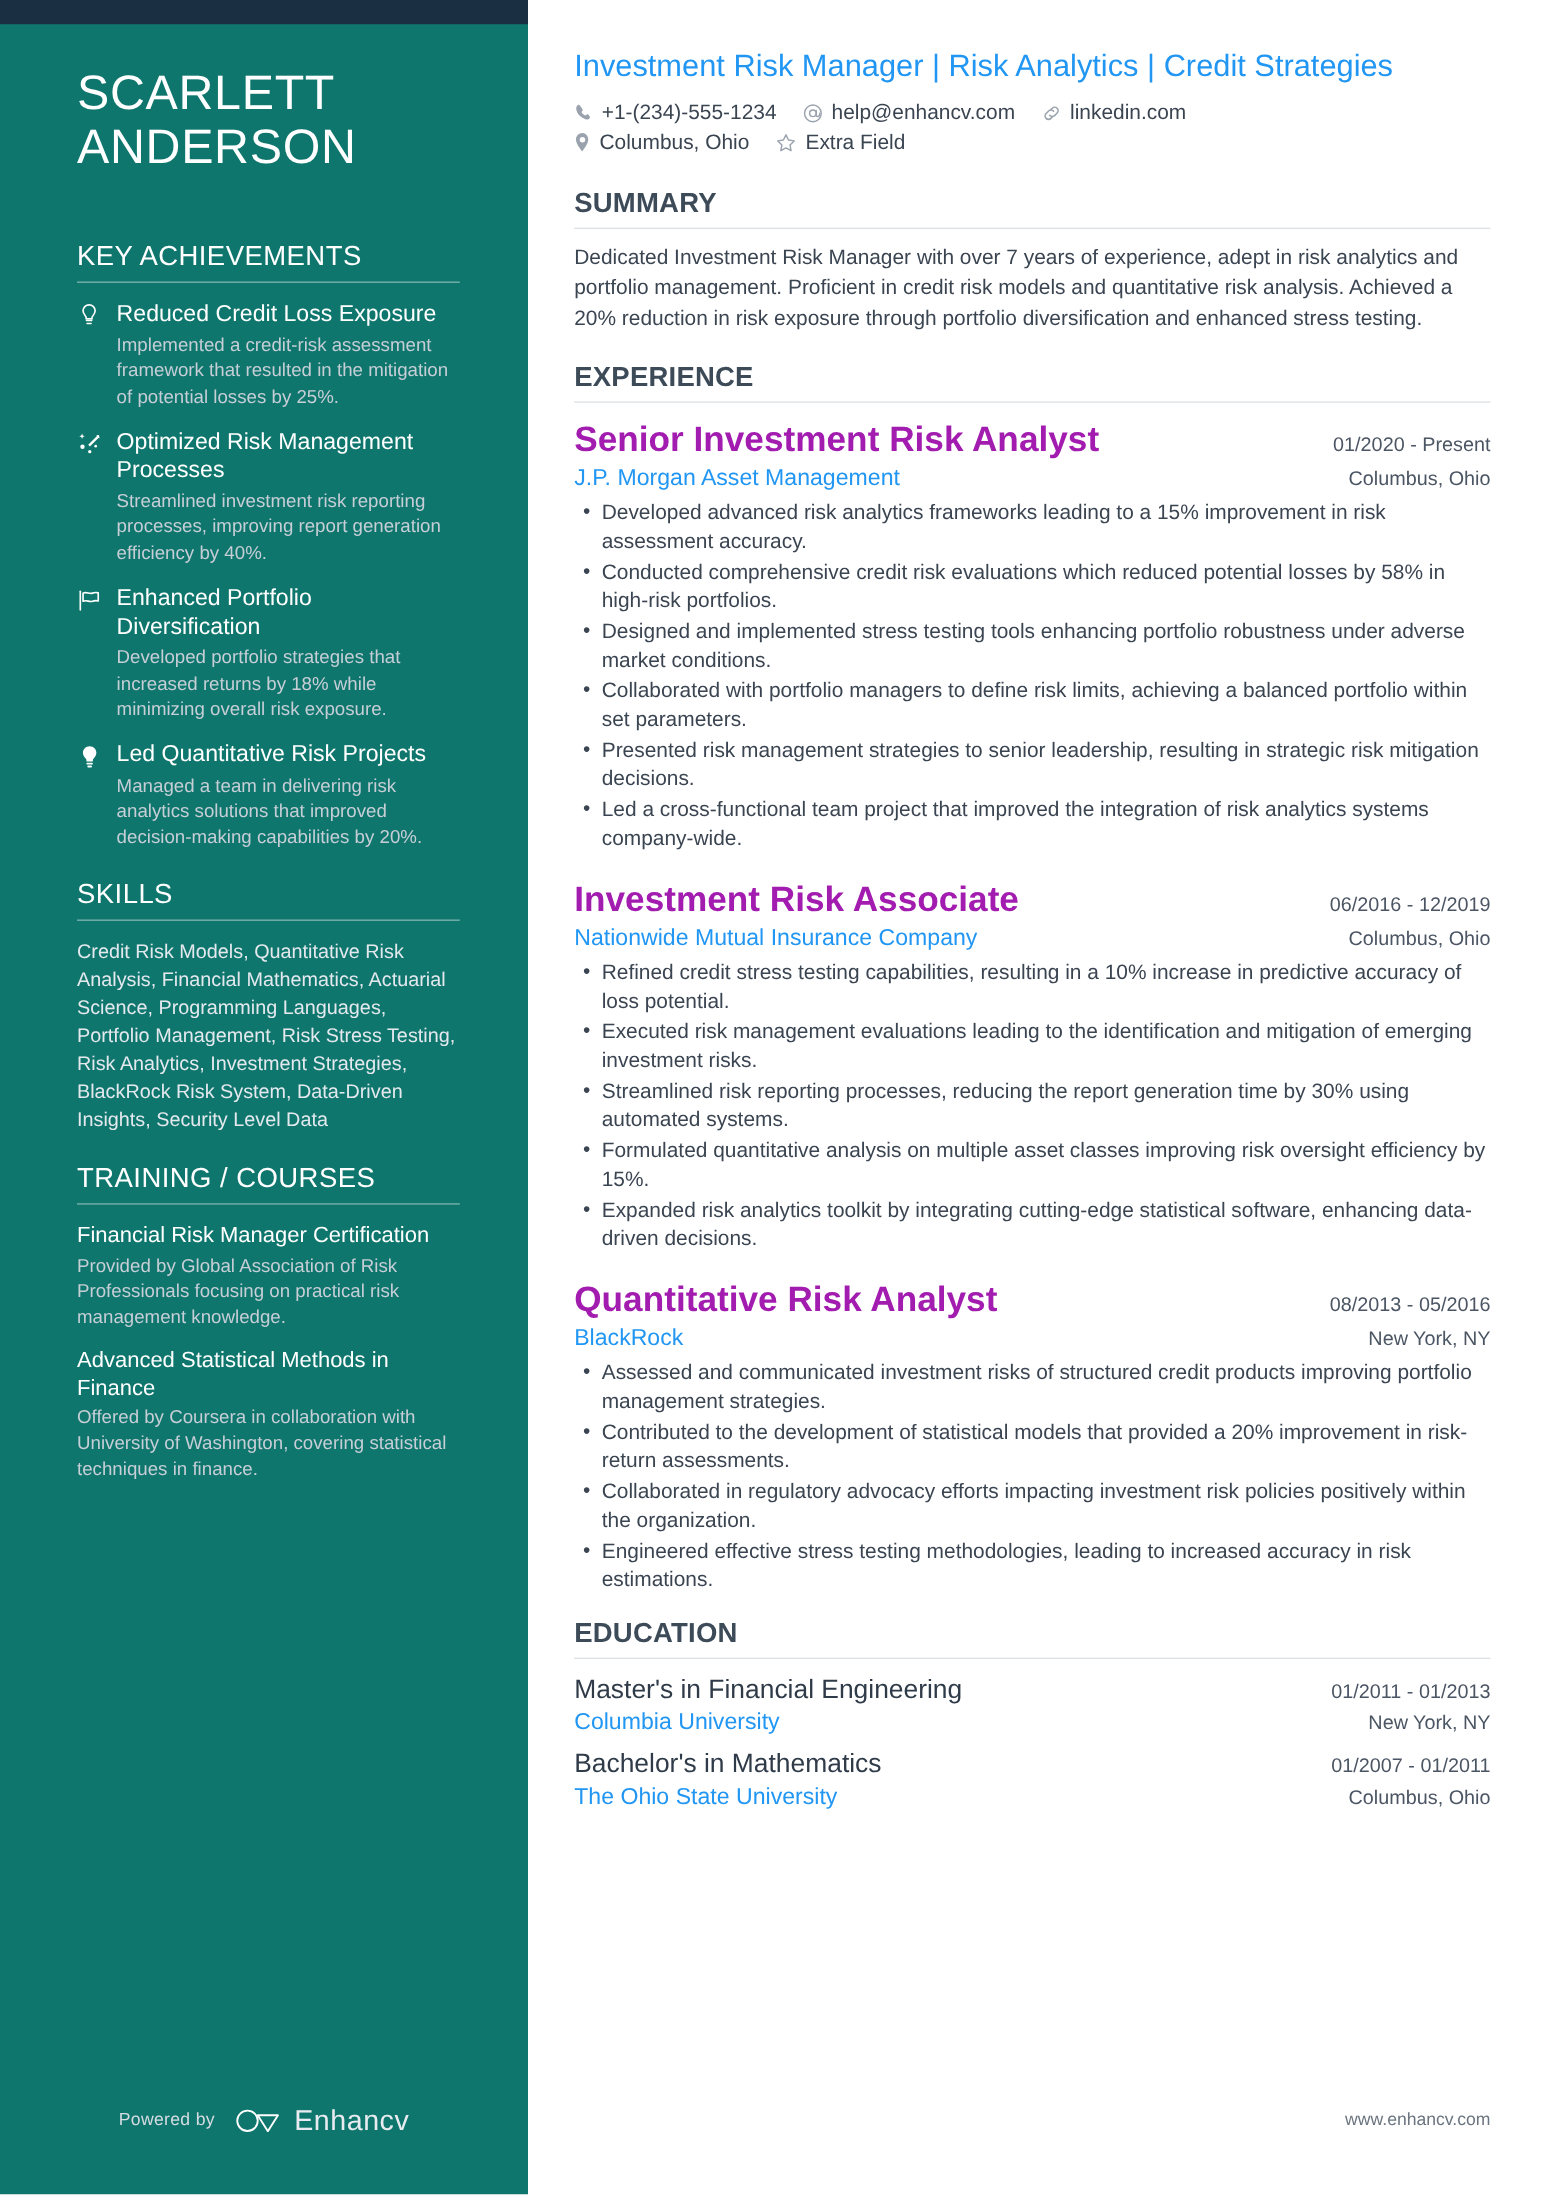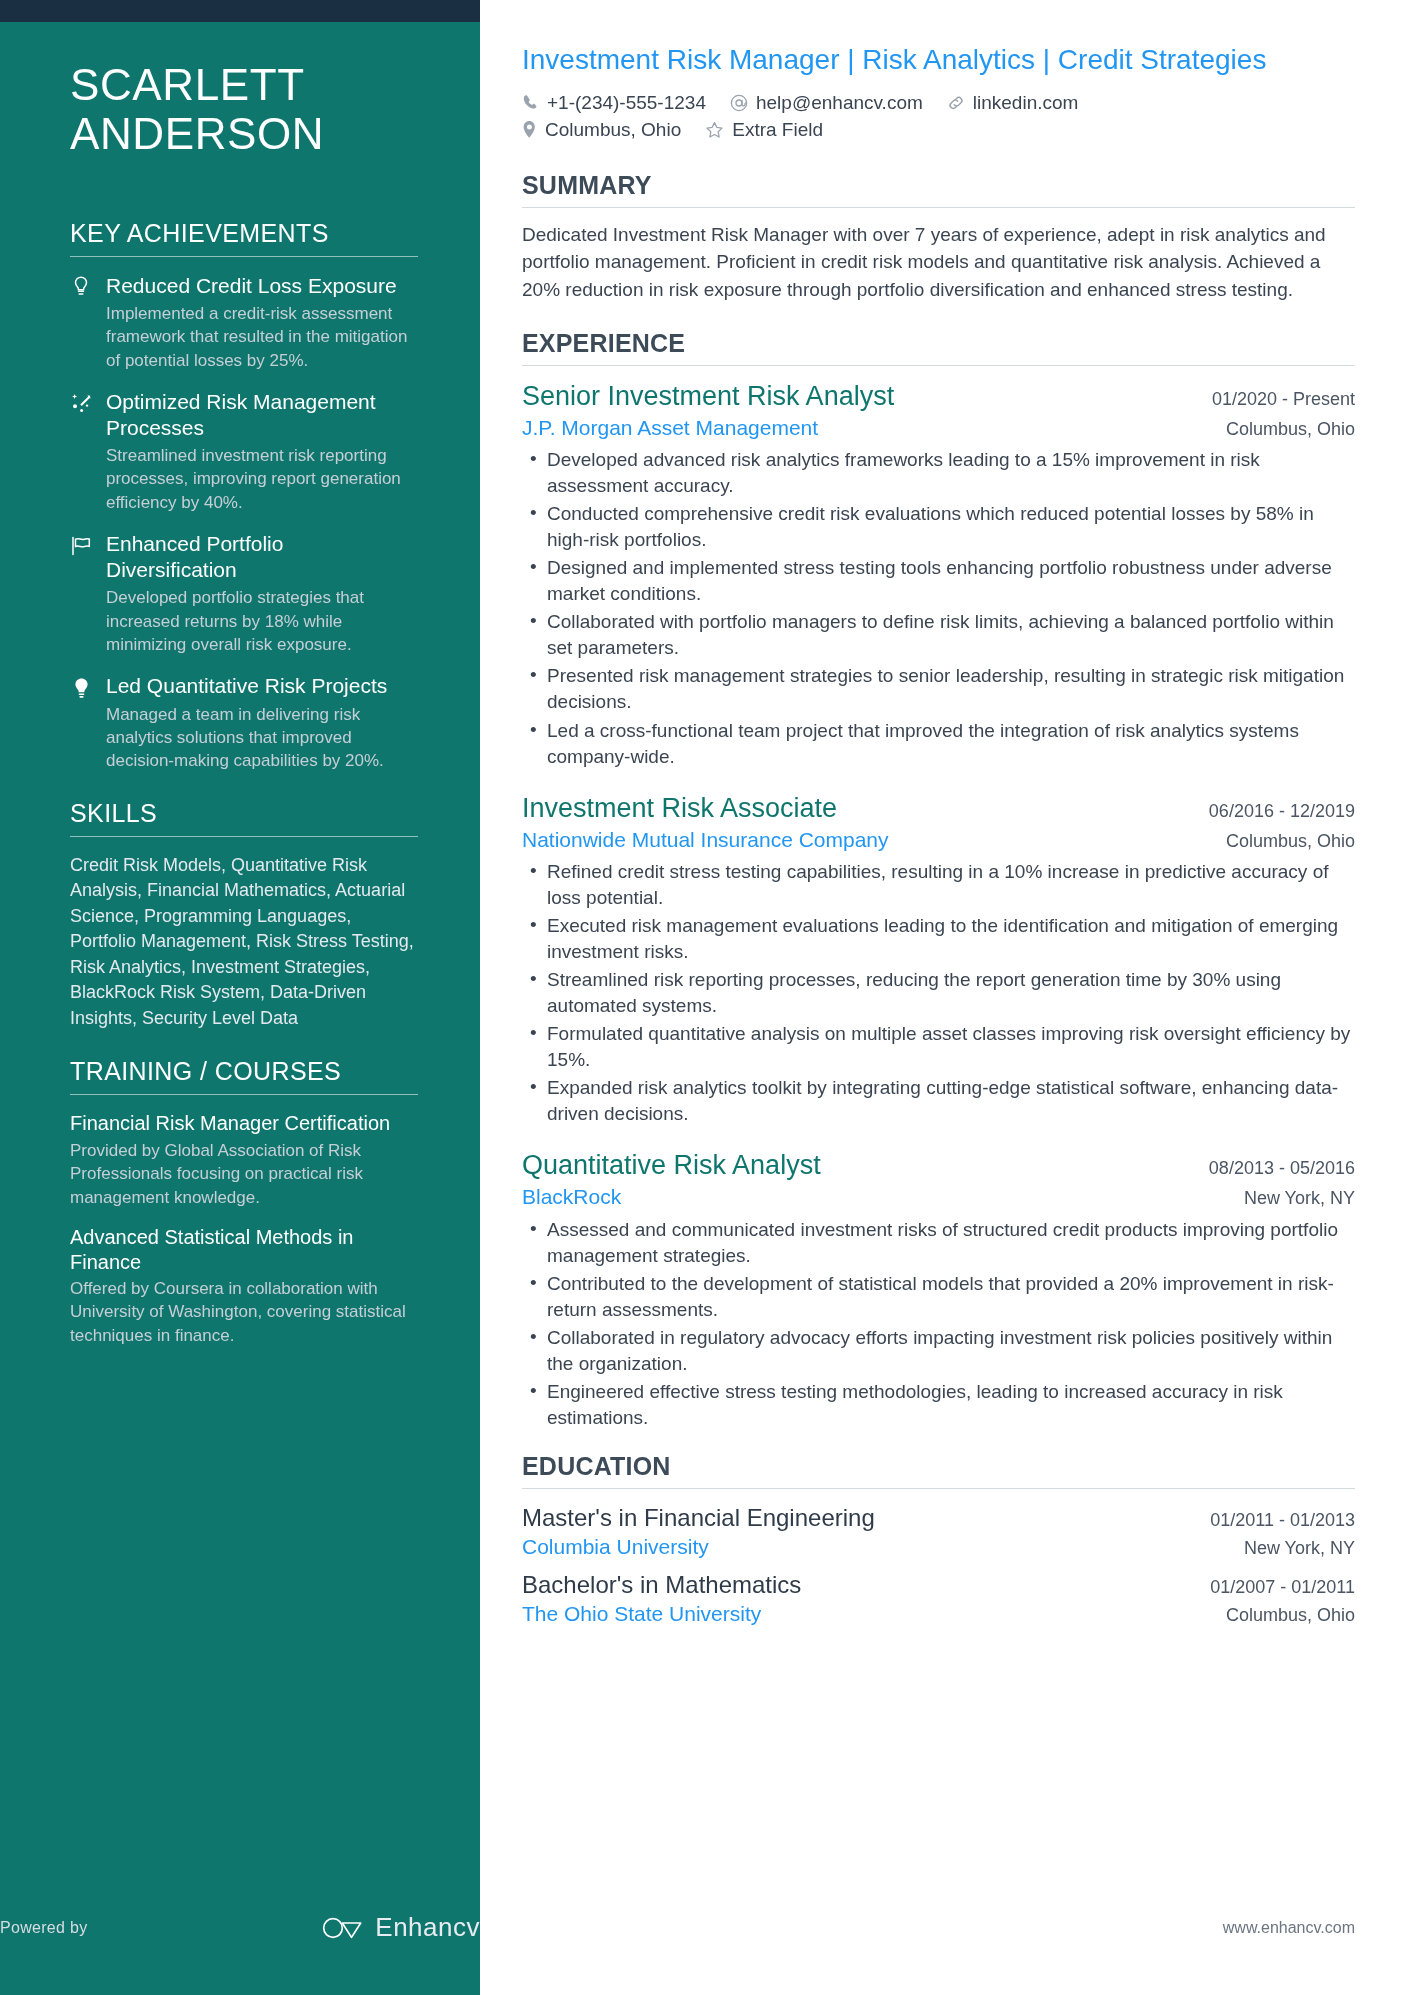--- a/index.html
+++ b/index.html
@@ -101,21 +101,21 @@
     line-height: 1.38;
     color: #c6ced6;
   }
   .sidebar-footer {
     position: absolute;
     left: 0;
     bottom: 52px;
     width: 480px;
     display: flex;
     align-items: center;
-    justify-content: space-between;
+    justify-content: center;
     gap: 18px;
   }
   .powered-by {
     font-size: 16px;
     color: #d6dce2;
     letter-spacing: 0.3px;
   }
   .enhancv-logo {
     display: flex;
     align-items: center;
@@ -176,23 +176,23 @@
     margin-bottom: 26px;
   }
   .job { margin-bottom: 21px; }
   .job-row {
     display: flex;
     align-items: baseline;
     justify-content: space-between;
     gap: 18px;
   }
   .job-title {
-    font-size: 27px;
-    color: #0f766e;
-    font-weight: 400;
+    font-size: 32px;
+    color: #a21caf;
+    font-weight: 700;
     line-height: 1.3;
   }
   .job-meta {
     font-size: 18px;
     color: #4b5563;
     white-space: nowrap;
     text-align: right;
   }
   .job-company {
     font-size: 21px;

